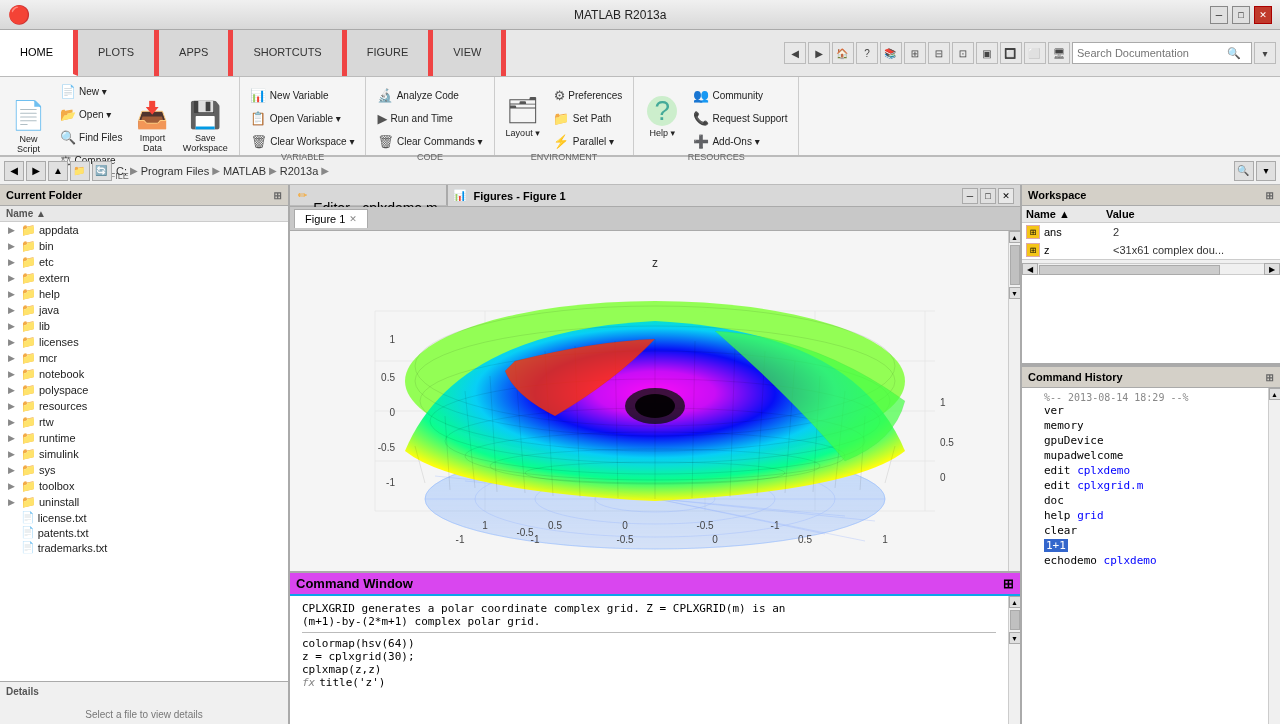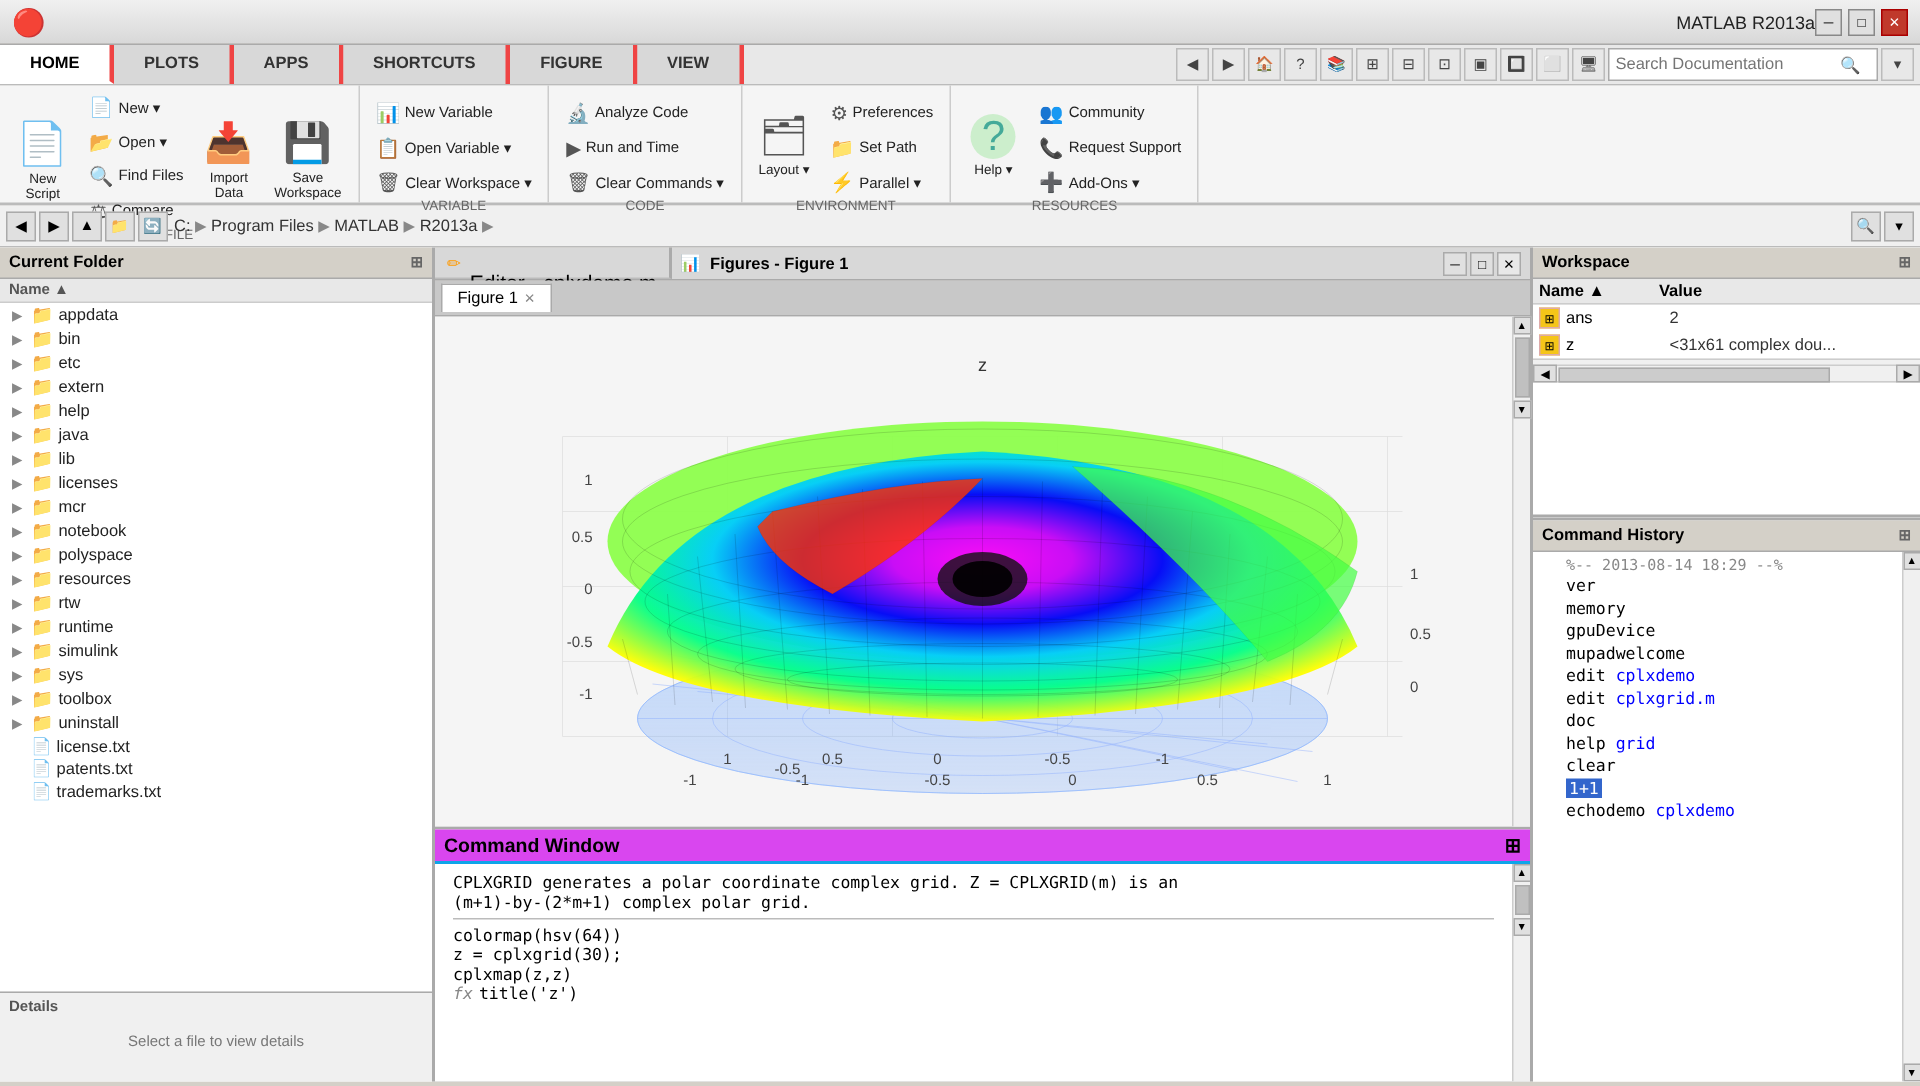--- a/index.html
+++ b/index.html
@@ -8,46 +8,46 @@
     
     .titlebar {
       background: linear-gradient(to bottom, #f0f0f0, #d8d8d8);
       height: 30px;
       display: flex;
       align-items: center;
       justify-content: space-between;
       padding: 0 8px;
       border-bottom: 1px solid #aaa;
     }
-    .titlebar-title { font-size: 12px; color: #222; flex: 1; text-align: right; }
+    .titlebar-title { font-size: 12px; color: #222; flex: 1; text-align: center; }
     .titlebar-controls { display: flex; gap: 4px; }
     .titlebar-btn {
       width: 18px; height: 18px;
       border: 1px solid #888;
       background: #e0e0e0;
       cursor: pointer;
       display: flex; align-items: center; justify-content: center;
       font-size: 9px;
     }
     .titlebar-btn.close { background: #c0392b; color: white; border-color: #a00; }
 
     
     .ribbon-tabs {
       background: #e8e8e8;
       display: flex;
       border-bottom: 1px solid #bbb;
       padding-left: 0;
     }
     .ribbon-tab {
-      padding: 6px 20px;
+      padding: 16px 20px;
       font-size: 11px;
-      font-weight: bold;
+      font-weight: normal;
       color: #333;
       cursor: pointer;
-      border-right: 3px solid #ef4444;
+      border-right: 5px solid #ef4444;
       background: #d8d8d8;
     }
     .ribbon-tab.active {
       background: #fff;
       border-bottom: 2px solid #fff;
       color: #000;
     }
     .ribbon-tab-right {
       margin-left: auto;
       display: flex;

